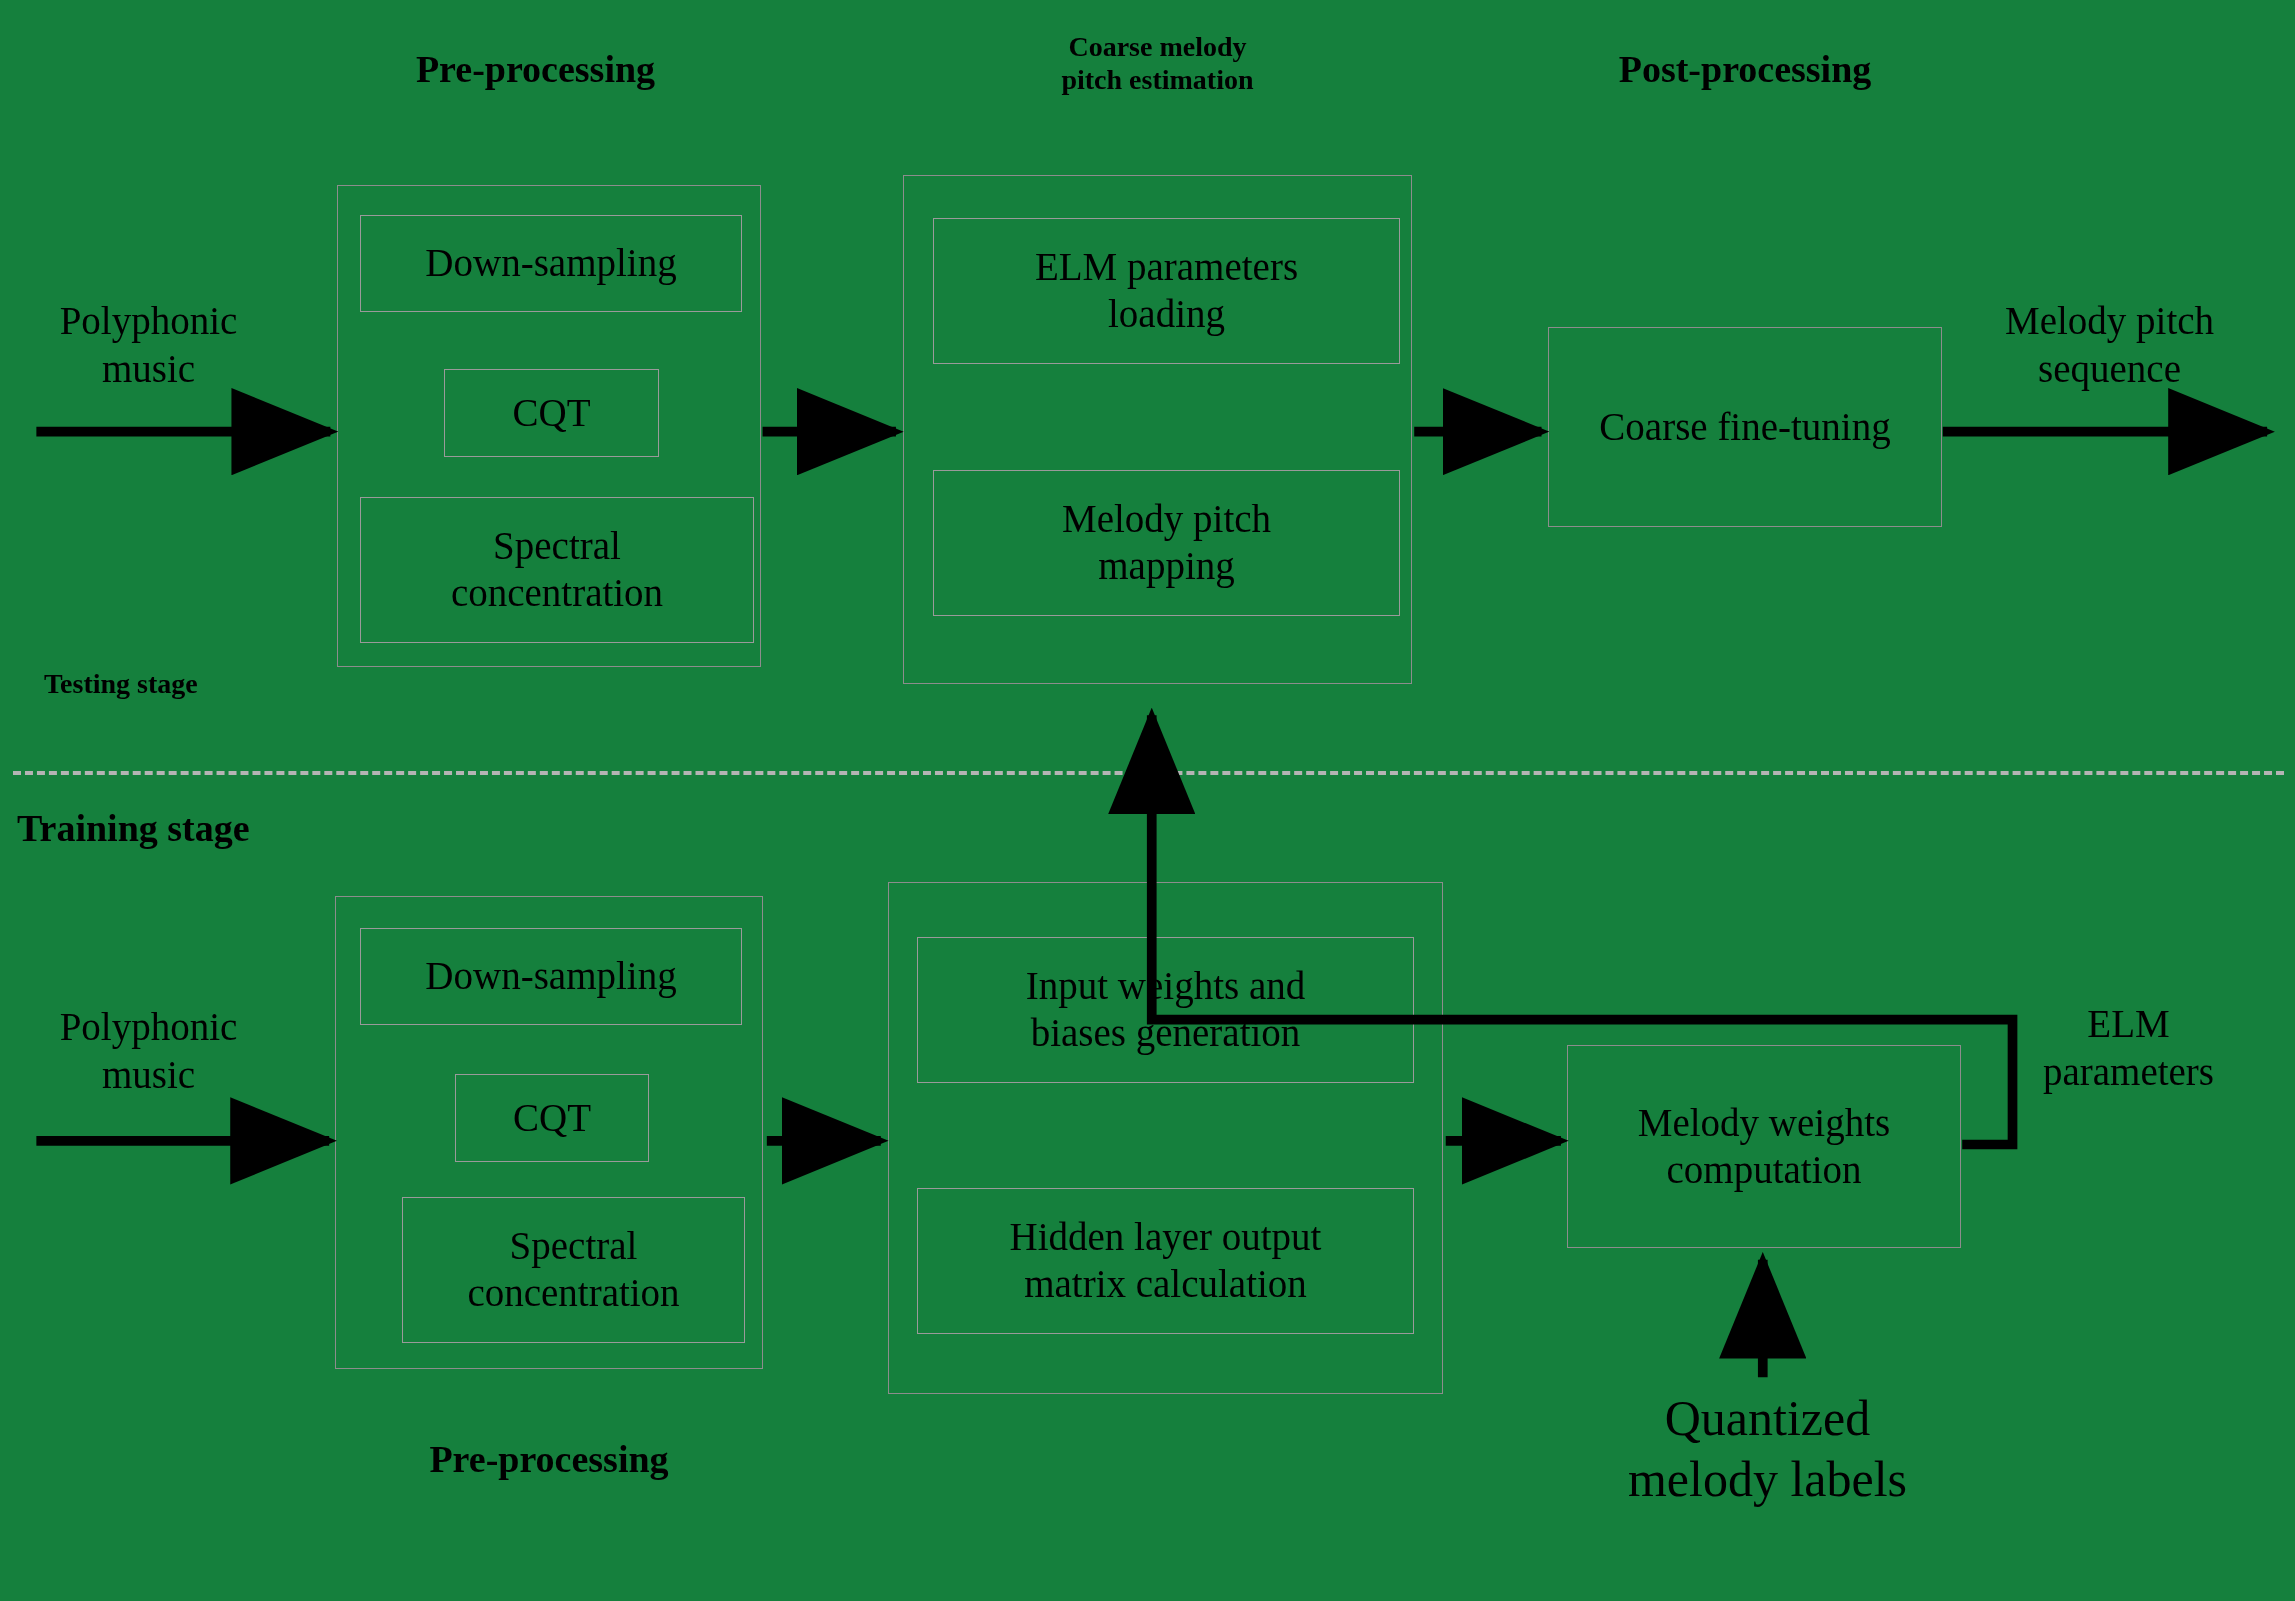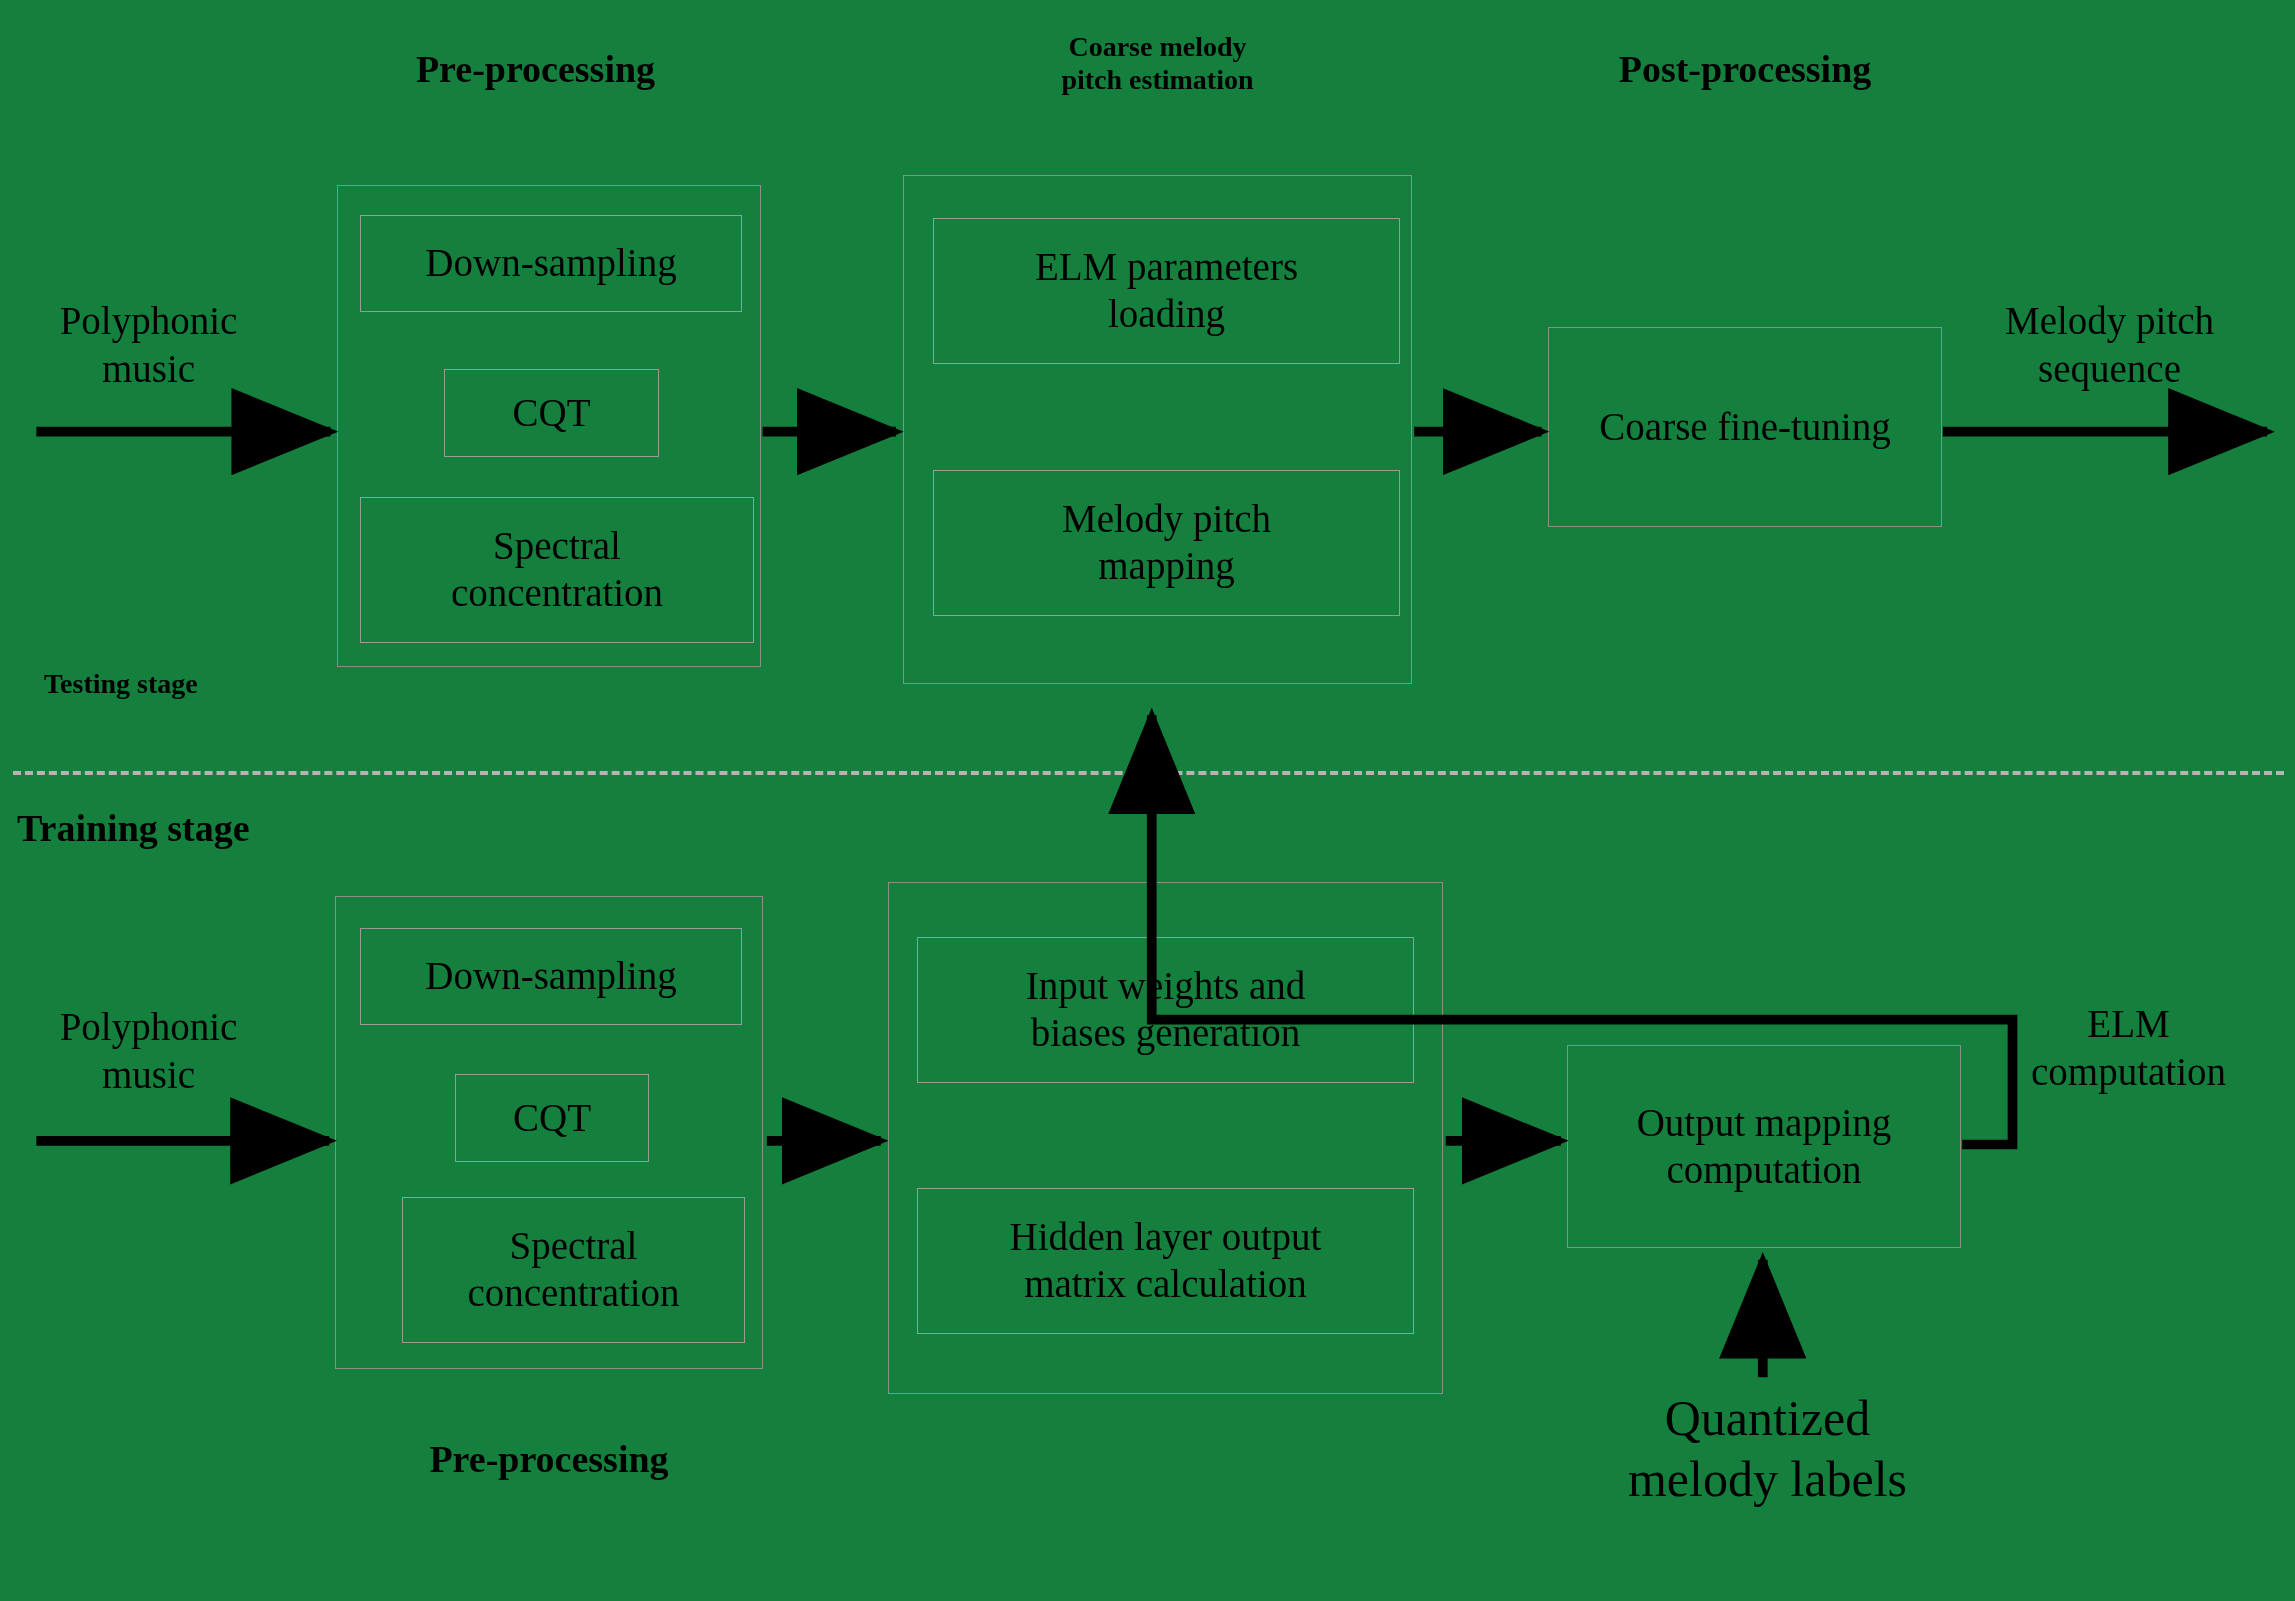--- a/index.html
+++ b/index.html
@@ -70,28 +70,28 @@
 concentration</div>
 
   <div class="outer-box" style="left:888px;top:882px;width:555px;height:512px;"></div>
 
   <div class="inner-box" style="left:917px;top:937px;width:497px;height:146px;font-size:39px;white-space:pre-line;">Input weights and
 biases generation</div>
 
   <div class="inner-box" style="left:917px;top:1188px;width:497px;height:146px;font-size:39px;white-space:pre-line;">Hidden layer output
 matrix calculation</div>
 
-  <div class="solid-box" style="left:1567px;top:1045px;width:394px;height:203px;font-size:39px;white-space:pre-line;">Output mapping
+  <div class="solid-box" style="left:1567px;top:1045px;width:394px;height:203px;font-size:39px;white-space:pre-line;">Melody weights
 computation</div>
 
   <div class="plain-label" style="left:18px;top:1003px;width:261px;font-size:39px;white-space:pre-line;">Polyphonic
 music</div>
 
   <div class="plain-label" style="left:1995px;top:1000px;width:267px;font-size:39px;white-space:pre-line;">ELM
-computation</div>
+parameters</div>
 
   <div class="plain-label" style="left:1543px;top:1388px;width:449px;font-size:50px;white-space:pre-line;">Quantized
 melody labels</div>
 
   <div class="bold-label" style="left:335px;top:1437px;width:428px;font-size:38px;">Pre-processing</div>
 
 
   <svg class="arrows" viewBox="0 0 3786 2641" xmlns="http://www.w3.org/2000/svg">
     <defs>
       <marker id="ah" markerWidth="11" markerHeight="9" refX="10.2" refY="4.5" orient="auto" markerUnits="strokeWidth">

